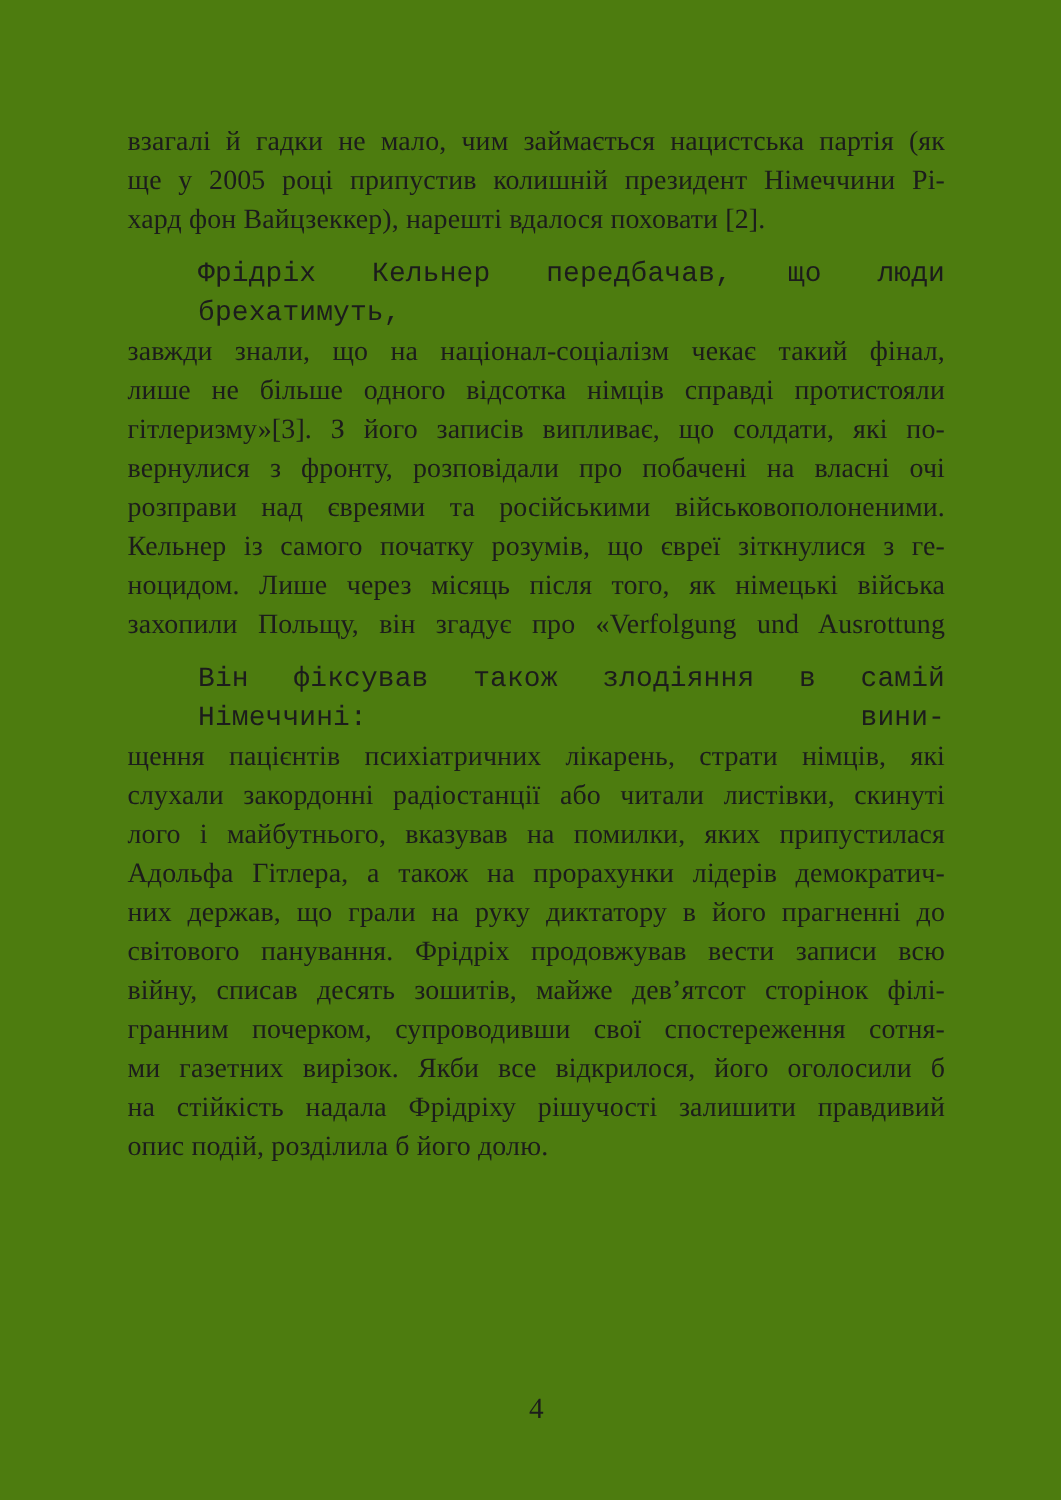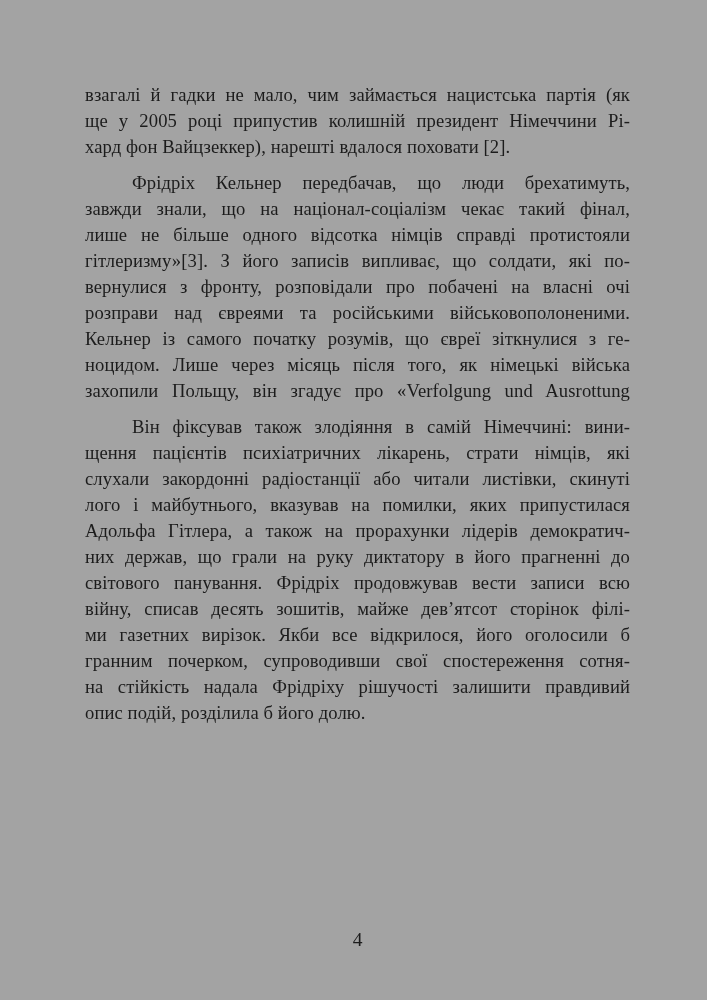--- a/index.html
+++ b/index.html
@@ -11,21 +11,21 @@
     height: 1000px;
     background: #ffffff;
     position: relative;
     overflow: hidden;
     font-family: "Liberation Serif", "DejaVu Serif", serif;
     color: #1c1c1c;
   }
   .page {
     position: absolute;
     inset: 0;
-    background: #a3a3a3;
+    background: #4d7c0f;
   }
   .text-block {
     position: absolute;
     left: 85px;
     top: 82px;
     width: 545px;
     font-size: 18.6px;
     line-height: 26px;
     letter-spacing: 0.1px;
   }
@@ -41,20 +41,21 @@
     text-align: justify;
     text-align-last: justify;
     -moz-text-align-last: justify;
   }
   .line.last {
     text-align-last: left;
     -moz-text-align-last: left;
   }
   .paragraph.indent .line.first {
     padding-left: 47px;
+    font-family: Liberation Mono, monospace;
   }
   .page-number {
     position: absolute;
     left: 85px;
     top: 927px;
     width: 545px;
     text-align: center;
     font-size: 19.5px;
     line-height: 26px;
     color: #1c1c1c;
@@ -83,20 +84,20 @@
       </div>
       <div class="paragraph indent">
         <div class="line first">Він фіксував також злодіяння в самій Німеччині: вини-</div>
         <div class="line">щення пацієнтів психіатричних лікарень, страти німців, які</div>
         <div class="line">слухали закордонні радіостанції або читали листівки, скинуті</div>
         <div class="line">лого і майбутнього, вказував на помилки, яких припустилася</div>
         <div class="line">Адольфа Гітлера, а також на прорахунки лідерів демократич-</div>
         <div class="line">них держав, що грали на руку диктатору в його прагненні до</div>
         <div class="line">світового панування. Фрідріх продовжував вести записи всю</div>
         <div class="line">війну, списав десять зошитів, майже дев’ятсот сторінок філі-</div>
+        <div class="line">гранним почерком, супроводивши свої спостереження сотня-</div>
         <div class="line">ми газетних вирізок. Якби все відкрилося, його оголосили б</div>
-        <div class="line">гранним почерком, супроводивши свої спостереження сотня-</div>
         <div class="line">на стійкість надала Фрідріху рішучості залишити правдивий</div>
         <div class="line last">опис подій, розділила б його долю.</div>
       </div>
     </div>
   <div class="page-number">4</div>
 </div>
 
 </body></html>

